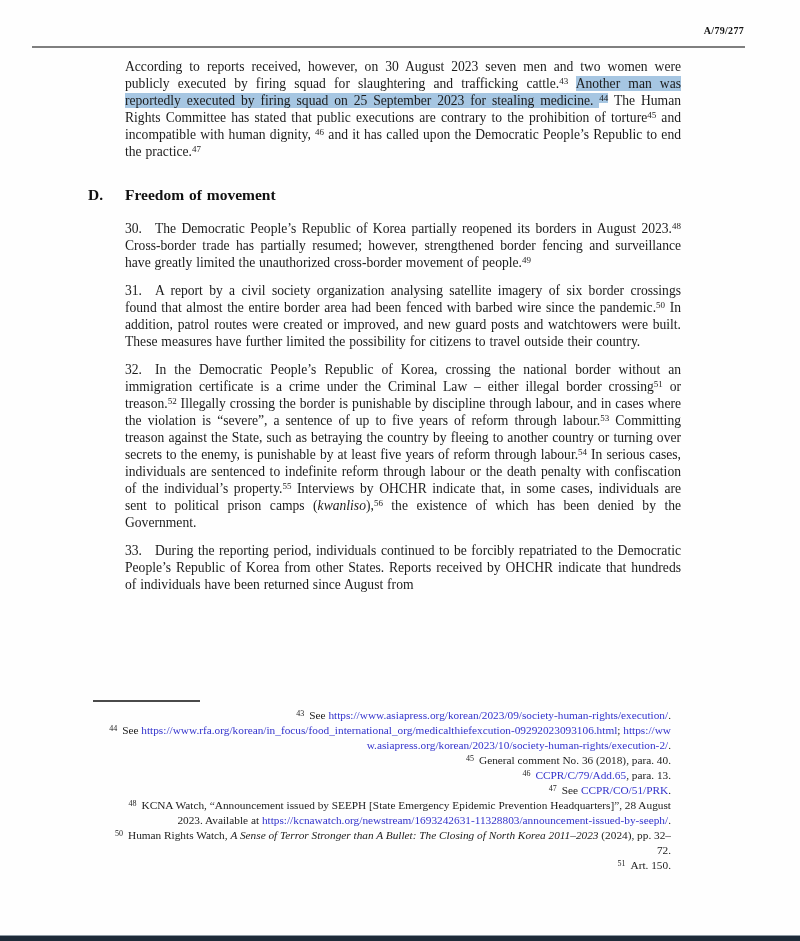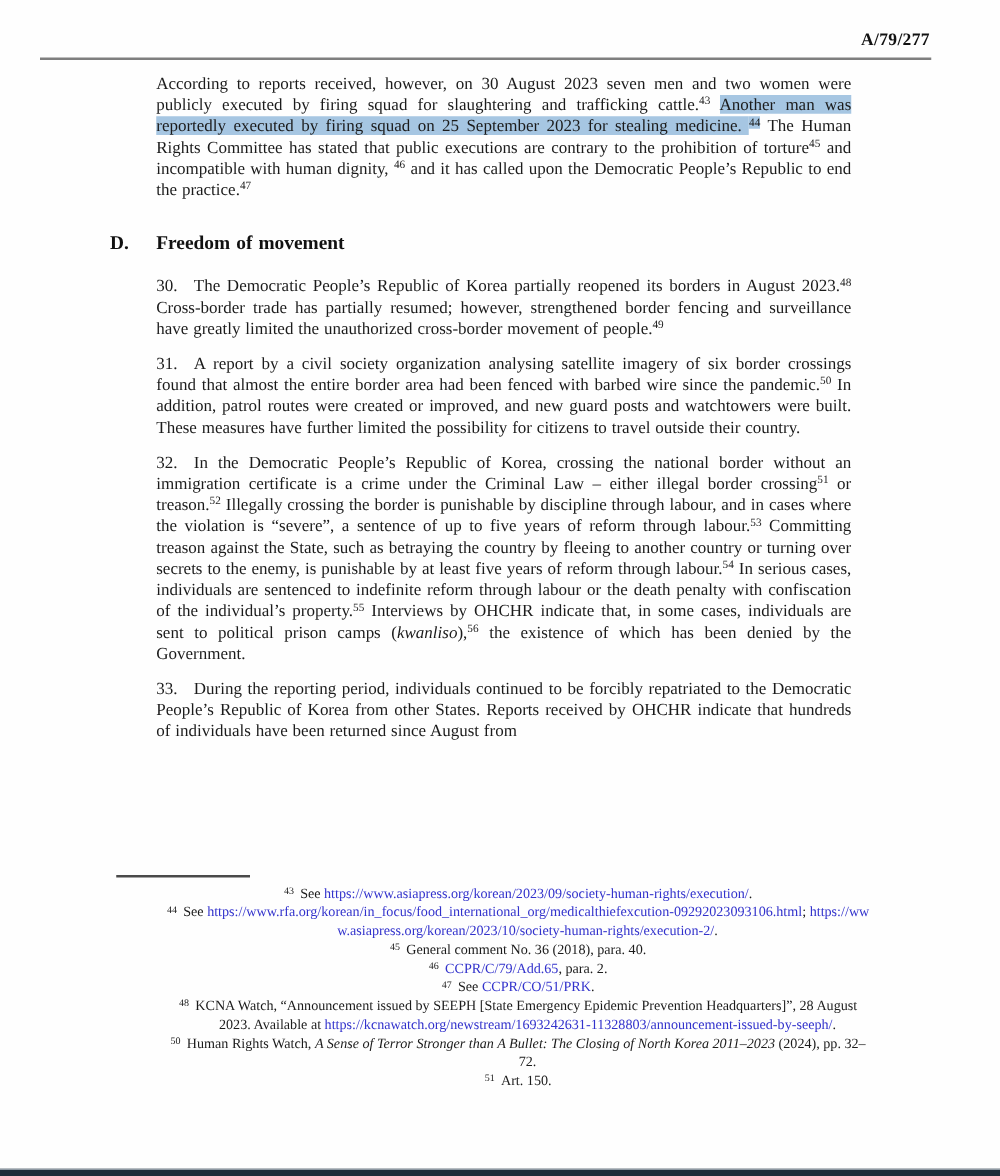--- a/index.html
+++ b/index.html
@@ -8,21 +8,21 @@
     width: 800px;
     height: 941px;
     background: #fefefe;
     overflow: hidden;
     font-family: "Liberation Serif", serif;
   }
   .doc-number {
     position: absolute;
     top: 25px;
     right: 56px;
-    font-size: 14px;
+    font-size: 10px;
     font-weight: bold;
     color: #121212;
     letter-spacing: 0.3px;
   }
   .header-rule {
     position: absolute;
     top: 46px;
     left: 32px;
     width: 713px;
     height: 2px;
@@ -64,26 +64,26 @@
     position: absolute;
     top: 700px;
     left: 93px;
     width: 107px;
     height: 2px;
     background: #4a4a4a;
   }
   .footnotes {
     position: absolute;
     top: 708px;
-    left: 131px;
+    left: 104px;
     width: 567px;
     font-size: 11.3px;
     line-height: 15px;
     color: #1b1b1b;
-    text-align: center;
+    text-align: right;
   }
   .footnote { padding-left: 15px; text-indent: -15px; }
   .fn-num {
     font-size: 8px;
     vertical-align: 3.5px;
     margin-right: 5px;
     line-height: 0;
   }
   .bottom-bar {
     position: absolute;
@@ -119,21 +119,21 @@
     <p class="body-para"><span class="para-num">33.</span><span class="rich"><span class="seg-text">During the reporting period, individuals continued to be forcibly repatriated to the Democratic People’s Republic of Korea from other States. Reports received by OHCHR indicate that hundreds of individuals have been returned since August from</span></span></p>
 
   </div>
 
   <div class="footnote-rule"></div>
 
   <div class="footnotes">
     <div class="footnote"><span class="fn-num">43</span><span class="rich"><span class="seg-text">See </span><span class="seg-link">https://www.asiapress.org/korean/2023/09/society-human-rights/execution/</span><span class="seg-text">.</span></span></div>
     <div class="footnote"><span class="fn-num">44</span><span class="rich"><span class="seg-text">See </span><span class="seg-link">https://www.rfa.org/korean/in_focus/food_international_org/medicalthiefexcution-09292023093106.html</span><span class="seg-text">; </span><span class="seg-link">https://www.asiapress.org/korean/2023/10/society-human-rights/execution-2/</span><span class="seg-text">.</span></span></div>
     <div class="footnote"><span class="fn-num">45</span><span class="rich"><span class="seg-text">General comment No. 36 (2018), para. 40.</span></span></div>
-    <div class="footnote"><span class="fn-num">46</span><span class="rich"><span class="seg-link">CCPR/C/79/Add.65</span><span class="seg-text">, para. 2.</span></span></div>
+    <div class="footnote"><span class="fn-num">46</span><span class="rich"><span class="seg-link">CCPR/C/79/Add.65</span><span class="seg-text">, para. 13.</span></span></div>
     <div class="footnote"><span class="fn-num">47</span><span class="rich"><span class="seg-text">See </span><span class="seg-link">CCPR/CO/51/PRK</span><span class="seg-text">.</span></span></div>
     <div class="footnote"><span class="fn-num">48</span><span class="rich"><span class="seg-text">KCNA Watch, “Announcement issued by SEEPH [State Emergency Epidemic Prevention Headquarters]”, 28 August 2023. Available at </span><span class="seg-link">https://kcnawatch.org/newstream/1693242631-11328803/announcement-issued-by-seeph/</span><span class="seg-text">.</span></span></div>
     <div class="footnote"><span class="fn-num">50</span><span class="rich"><span class="seg-text">Human Rights Watch, </span><span class="seg-italic">A Sense of Terror Stronger than A Bullet: The Closing of North Korea 2011–2023</span><span class="seg-text"> (2024), pp. 32–72.</span></span></div>
     <div class="footnote"><span class="fn-num">51</span><span class="rich"><span class="seg-text">Art. 150.</span></span></div>
   </div>
 
   <div class="bottom-bar"></div>
 
 </div>
 

